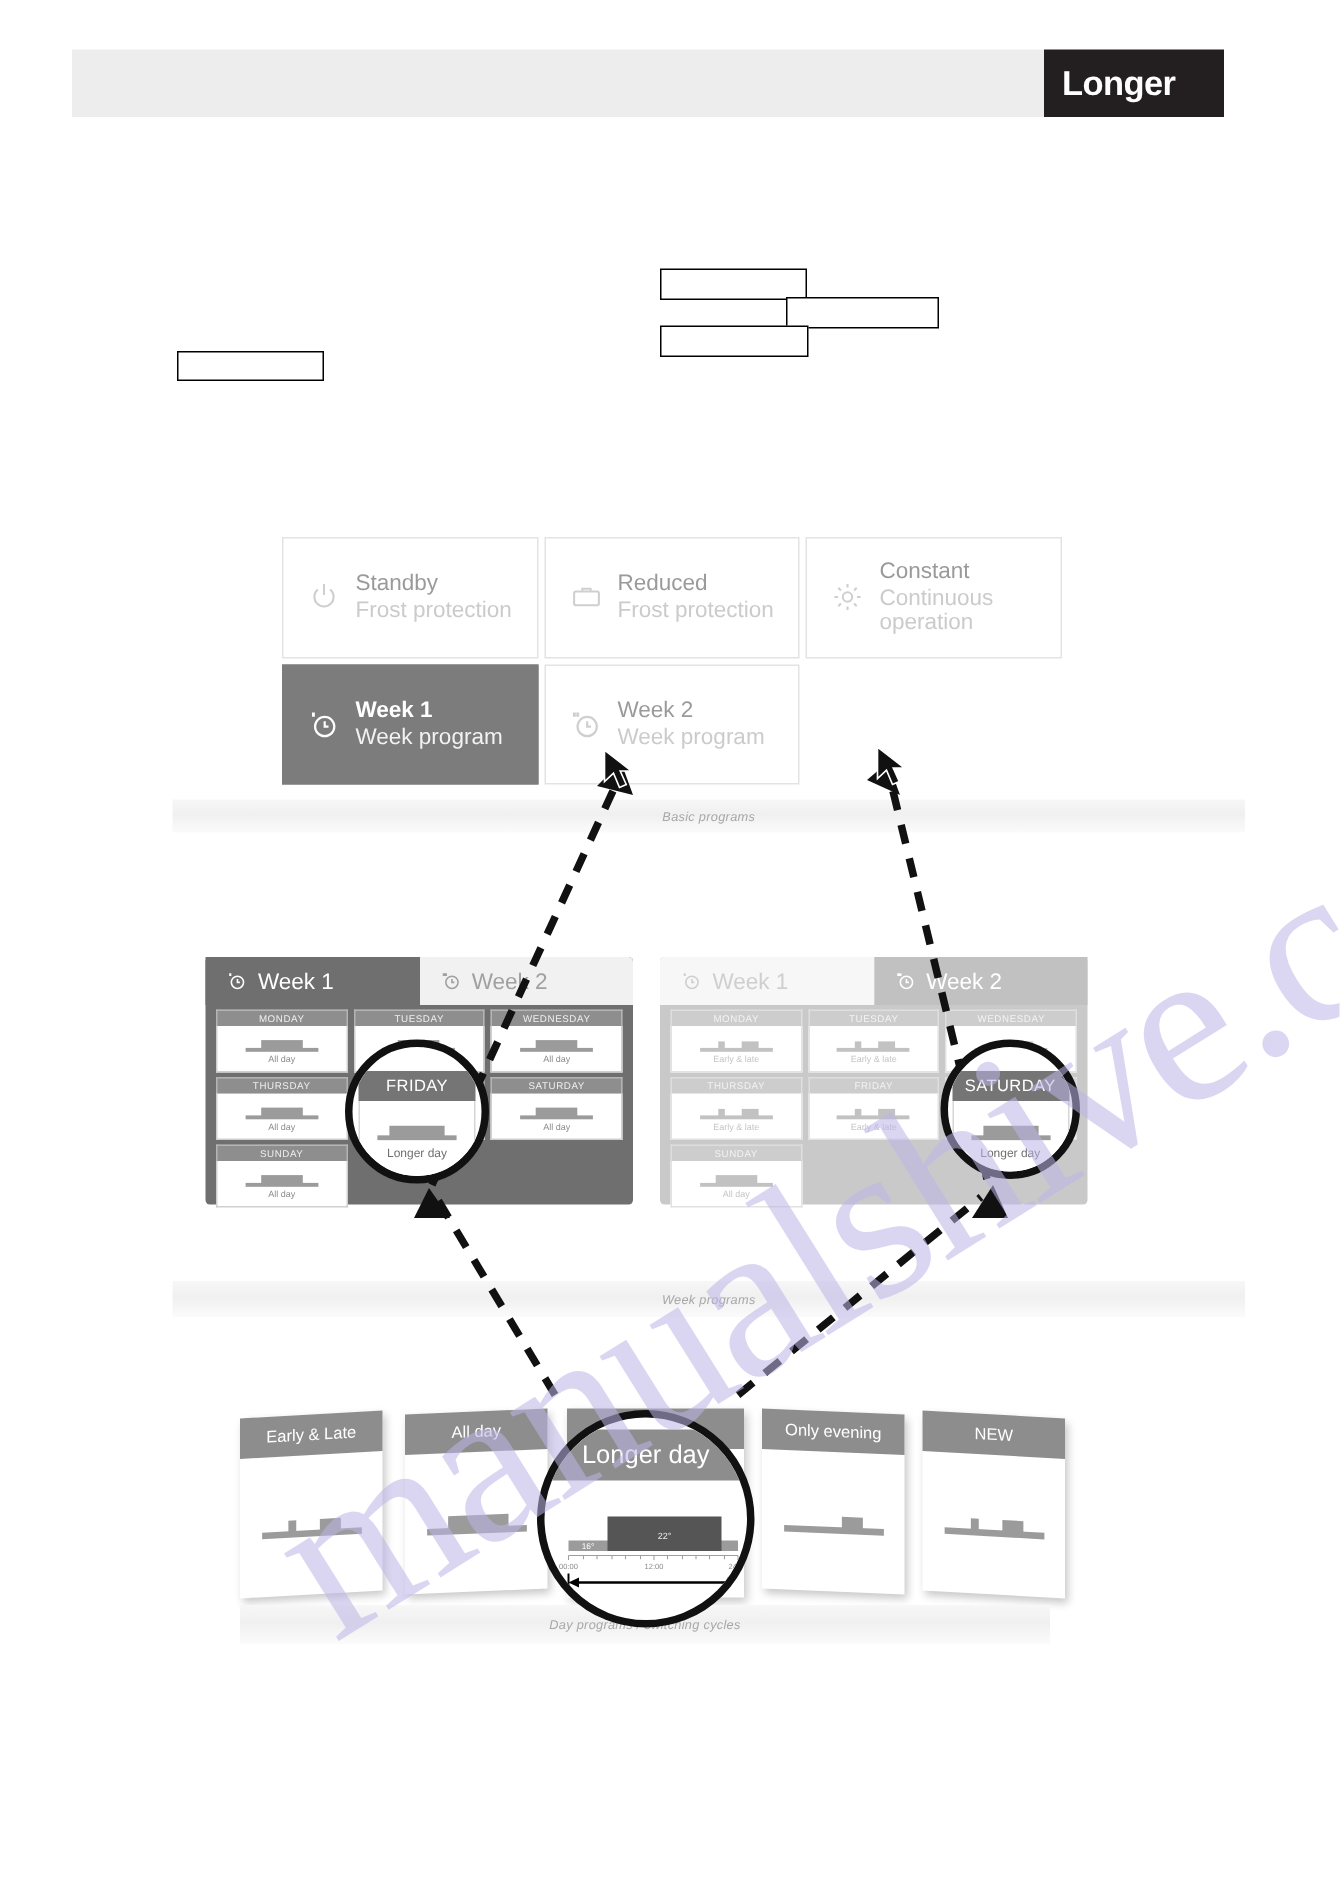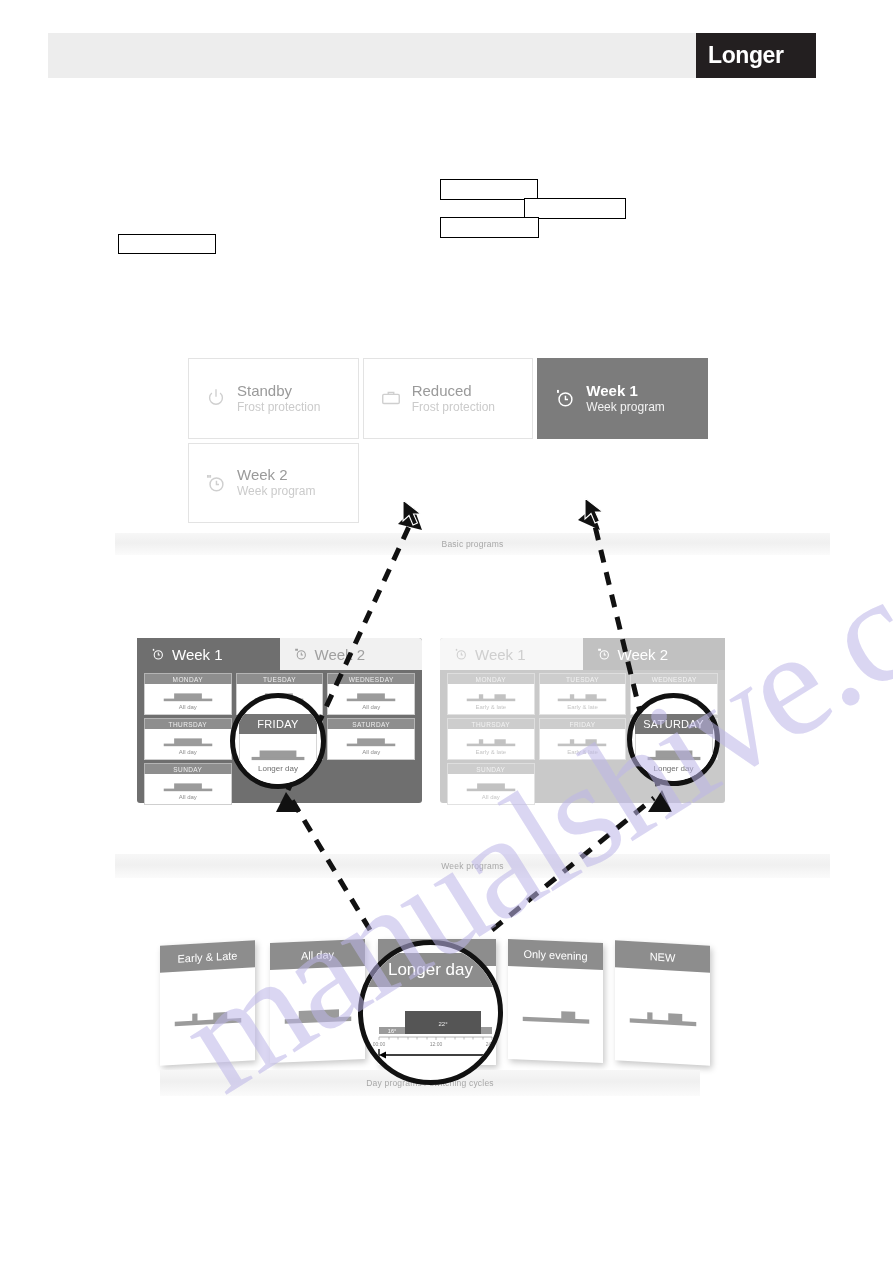--- a/index.html
+++ b/index.html
@@ -51,39 +51,39 @@
   #annbox-right  { left:524px; top:198px; width:102px; height:21px; }
   #annbox-bottom { left:440px; top:217px; width:99px;  height:21px; }
 
   
   .caption-band {
     position:absolute;
     background: linear-gradient(to bottom, #f7f7f7 0%, #f0f0f0 45%, #fbfbfb 100%);
     display:flex; align-items:center; justify-content:center;
   }
   .caption-band .cap-text {
-    font-size:8.5px; color:#a8a8a8; letter-spacing:.2px;
+    font-size:8.5px; color:#a8a8a8; letter-spacing:.2px;font-style:italic;
   }
 
   
   #basic-grid {
     position:absolute; left:188px; top:358px; width:520px; height:165px;
     display:grid; grid-template-columns: repeat(3, 1fr); grid-template-rows: repeat(2, 1fr);
     gap:4px;
   }
   .bp-tile {
     background:#fff; border:1px solid #e3e3e3;
     display:flex; align-items:center; gap:10px; padding-left:16px;
   }
   .bp-tile.selected { background:#7c7c7c; border-color:#7c7c7c; }
   .bp-ico { width:22px; height:22px; flex:0 0 22px; color:#cfcfcf; }
   .bp-tile.selected .bp-ico { color:#ffffff; }
   .bp-text { display:flex; flex-direction:column; line-height:1.08; }
   .bp-title { font-size:15px; color:#9a9a9a; font-weight:400; }
-  .bp-sub   { font-size:12px; color:#cbcbcb; margin-top:2px; }
+  .bp-sub   { font-size:15px; color:#cbcbcb; margin-top:2px; }
   .bp-tile.selected .bp-title { color:#ffffff; font-weight:bold; }
   .bp-tile.selected .bp-sub   { color:#f2f2f2; }
 
   #basic-caption { left:115px; top:533px; width:715px; height:22px; }
 
   
   .week-panel { position:absolute; top:638px; width:285px; height:165px; border-radius:3px; }
   #week-panel-1 { left:137px; background:#6f6f6f; }
   #week-panel-2 { left:440px; background:#c9c9c9; }
 
@@ -216,20 +216,32 @@
         <rect x="3" y="8" width="18" height="10" rx="1.2"></rect>
           <path d="M9 8V6h6v2"></path>
       </svg>
     </span>
     <span class="bp-text">
       <span class="bp-title">Reduced</span>
       <span class="bp-sub">Frost protection</span>
     </span>
   </div>
 
+  <div class="bp-tile">
+    <span class="bp-ico">
+      <svg viewBox="0 0 24 24" width="22" height="22" fill="none" stroke="currentColor" stroke-width="1.5">
+        <circle cx="12" cy="12" r="3.4"></circle>
+        <path d="M12 2.5v2.6M12 18.9v2.6M2.5 12h2.6M18.9 12h2.6M5.3 5.3l1.9 1.9M16.8 16.8l1.9 1.9M18.7 5.3l-1.9 1.9M7.2 16.8l-1.9 1.9"></path>
+      </svg>
+    </span>
+    <span class="bp-text">
+      <span class="bp-title">Constant</span>
+      <span class="bp-sub">Continuous operation</span>
+    </span>
+  </div>
 
 
   <div class="bp-tile selected">
     <span class="bp-ico">
       <svg viewBox="0 0 24 24" width="22" height="22" fill="none" stroke="currentColor" stroke-width="1.6">
         <circle cx="12.5" cy="13.5" r="7"></circle>
           <path d="M12.5 9.6v4h2.8"></path>
         <path d="M4.3 3.2v3.2" stroke-width="2.1"></path>
       </svg>
     </span>

